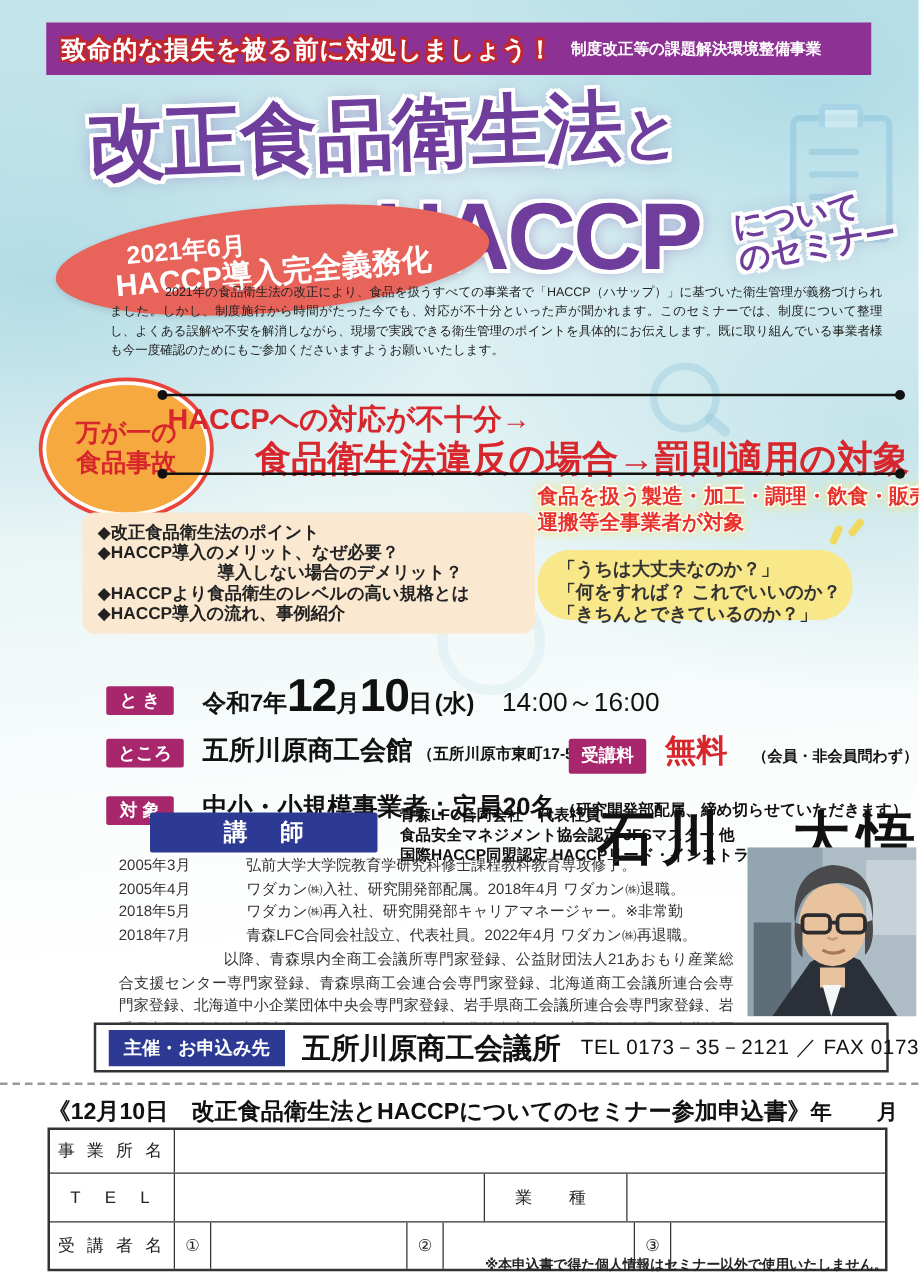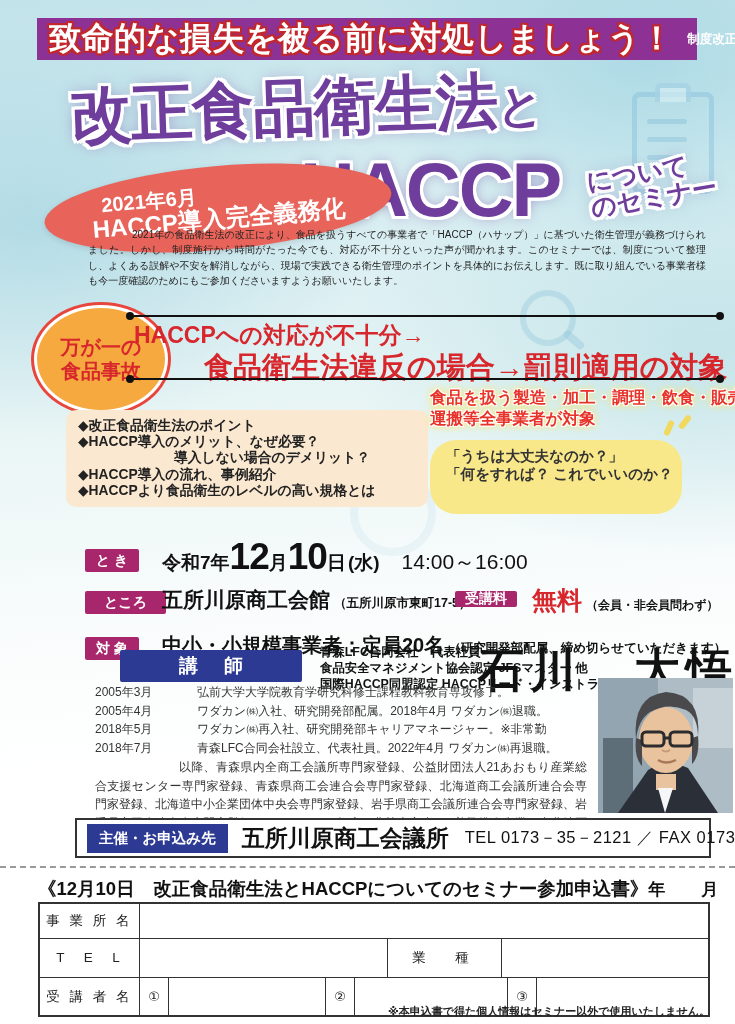--- a/index.html
+++ b/index.html
@@ -17,21 +17,21 @@
   .deco-clipboard{left:632px;top:92px;width:72px;height:92px;border:5px solid rgba(125,185,215,.5);border-radius:8px;opacity:.8;}
   .deco-clipboard .clip{position:absolute;left:18px;top:-14px;width:26px;height:14px;border:5px solid rgba(125,185,215,.5);border-bottom:none;border-radius:6px 6px 0 0;background:rgba(230,245,250,.6);}
   .deco-clipboard .line{position:absolute;left:10px;width:40px;height:5px;background:rgba(125,185,215,.45);border-radius:3px;}
   .deco-magnifier{left:520px;top:290px;width:44px;height:44px;border:6px solid rgba(130,190,215,.30);border-radius:50%;}
   .deco-magnifier::after{content:"";position:absolute;left:36px;top:40px;width:24px;height:8px;background:rgba(130,190,215,.30);border-radius:4px;transform:rotate(40deg);}
   .deco-ring{left:350px;top:470px;width:70px;height:70px;border:8px solid rgba(140,195,220,.12);border-radius:50%;}
 
   
   .banner{left:37px;top:18px;width:660px;height:42px;background:#8e3194;display:flex;align-items:center;padding:0 12px;box-sizing:border-box;}
   .banner-headline{
-    color:#fff;font-weight:bold;font-size:32px;letter-spacing:.5px;white-space:nowrap;
+    color:#fff;font-weight:bold;font-size:20px;letter-spacing:.5px;white-space:nowrap;
     text-shadow:-2px -2px 0 #c1272d,2px -2px 0 #c1272d,-2px 2px 0 #c1272d,2px 2px 0 #c1272d,-2px 0 0 #c1272d,2px 0 0 #c1272d,0 -2px 0 #c1272d,0 2px 0 #c1272d;
   }
   .banner-sub{color:#fff;font-weight:bold;font-size:12.5px;margin-left:14px;white-space:nowrap;}
 
   
   .t-outline{
     color:#6f3d9b;font-weight:bold;white-space:nowrap;
     text-shadow:-3px -3px 0 #fff,3px -3px 0 #fff,-3px 3px 0 #fff,3px 3px 0 #fff,-3px 0 0 #fff,3px 0 0 #fff,0 -3px 0 #fff,0 3px 0 #fff,0 0 14px rgba(111,61,155,.55);
   }
   .title-line1{left:70px;top:66px;font-size:62px;transform:rotate(-2deg);letter-spacing:-1px;}
@@ -73,44 +73,44 @@
   .agenda .indent{margin-left:96px;}
 
   
   .target{left:430px;top:387px;line-height:21px;}
   .target div{
     font-size:16.5px;font-weight:bold;color:#e8332a;white-space:nowrap;
     text-shadow:-1px -1px 0 #fff,1px -1px 0 #fff,-1px 1px 0 #fff,1px 1px 0 #fff,0 0 6px #ffe66e,0 0 10px #ffe66e;
   }
 
   
-  .bubble{left:430px;top:440px;width:252px;height:74px;background:#f8e88a;border-radius:26px;padding:7px 16px;box-sizing:border-box;}
+  .bubble{left:430px;top:440px;width:252px;height:56px;background:#f8e88a;border-radius:26px;padding:7px 16px;box-sizing:border-box;}
   .bubble div{font-size:14.6px;font-weight:bold;color:#333;line-height:18px;white-space:nowrap;}
   .bubble-tick{width:6px;height:16px;background:#f0d95e;border-radius:3px;}
   .tick1{left:666px;top:420px;transform:rotate(24deg);}
   .tick2{left:682px;top:414px;transform:rotate(38deg);}
 
   
   .badge{background:#a8266b;color:#fff;font-weight:bold;font-size:14px;display:flex;align-items:center;justify-content:center;border-radius:2px;}
   .b-when{left:85px;top:549px;width:54px;height:23px;}
-  .b-where{left:85px;top:591px;width:81px;height:23px;}
-  .b-fee{left:455px;top:591px;width:62px;height:16px;}
+  .b-where{left:85px;top:591px;width:62px;height:23px;}
+  .b-fee{left:455px;top:591px;width:62px;height:28px;}
   .b-who{left:85px;top:637px;width:54px;height:23px;}
   .row-date{left:162px;top:536px;display:flex;align-items:baseline;white-space:nowrap;color:#111;}
   .row-date .era{font-size:19px;font-weight:bold;}
   .row-date .big{font-size:37px;font-weight:bold;letter-spacing:-1px;}
   .row-date .unit{font-size:19px;font-weight:bold;}
   .row-date .wd{font-size:19px;font-weight:bold;margin-left:2px;}
   .row-date .time{font-size:21px;margin-left:22px;}
   .row-place{left:162px;top:586px;display:flex;align-items:baseline;white-space:nowrap;color:#111;}
   .row-place .name{font-size:21px;font-weight:bold;}
   .row-place .addr{font-size:12.5px;font-weight:bold;margin-left:4px;}
   .fee-line{left:532px;top:584px;display:flex;align-items:baseline;white-space:nowrap;}
   .fee-line .free{color:#d7262c;font-size:25px;font-weight:bold;}
-  .fee-line .note{color:#111;font-size:12px;font-weight:bold;margin-left:4px;}
+  .fee-line .note{color:#111;font-size:12px;font-weight:bold;margin-left:20px;}
   .row-aud{left:162px;top:632px;display:flex;align-items:baseline;white-space:nowrap;color:#111;}
   .row-aud .main{font-size:20px;font-weight:bold;}
   .row-aud .note{font-size:12.5px;font-weight:bold;margin-left:4px;}
 
   
   .b-lect{left:120px;top:650px;width:182px;height:32px;background:#2c3a94;color:#fff;font-size:19px;font-weight:bold;letter-spacing:26px;display:flex;align-items:center;justify-content:center;padding-left:26px;box-sizing:border-box;border-radius:2px;}
   .lect-aff{left:320px;top:644px;font-size:12.4px;font-weight:bold;color:#111;line-height:16px;white-space:nowrap;}
   .lect-name{left:478px;top:640px;display:flex;align-items:baseline;white-space:nowrap;}
   .lect-name .nm{font-size:46px;font-weight:bold;letter-spacing:6px;color:#111;}
   .lect-name .hn{font-size:16px;font-weight:bold;color:#111;}
@@ -192,34 +192,35 @@
 
   <div class="abs rule rule1"></div>
   <div class="abs warn1">HACCPへの対応が不十分→</div>
   <div class="abs warn2">食品衛生法違反の場合→罰則適用の対象</div>
   <div class="abs rule rule2"></div>
 
   <div class="abs agenda">
     <div>◆改正食品衛生法のポイント</div>
     <div>◆HACCP導入のメリット、なぜ必要？</div>
     <div class="indent">導入しない場合のデメリット？</div>
+    <div>◆HACCPより食品衛生のレベルの高い規格とは</div>
     <div>◆HACCP導入の流れ、事例紹介</div>
-    <div>◆HACCPより食品衛生のレベルの高い規格とは</div>
   </div>
 
   <div class="abs target">
     <div>食品を扱う製造・加工・調理・飲食・販売・</div>
     <div>運搬等全事業者が対象</div>
   </div>
 
   <div class="abs bubble-tick tick1"></div>
   <div class="abs bubble-tick tick2"></div>
   <div class="abs bubble">
     <div>「うちは大丈夫なのか？」</div>
     <div>「何をすれば？ これでいいのか？</div>
+    <div>「きちんとできているのか？」</div>
   </div>
 
   <div class="abs badge b-when">と き</div>
   <div class="abs row-date">
     <span class="era">令和7年</span>
     <span class="big">12</span>
     <span class="unit">月</span>
     <span class="big">10</span>
     <span class="unit">日</span>
     <span class="wd">(水)</span>

